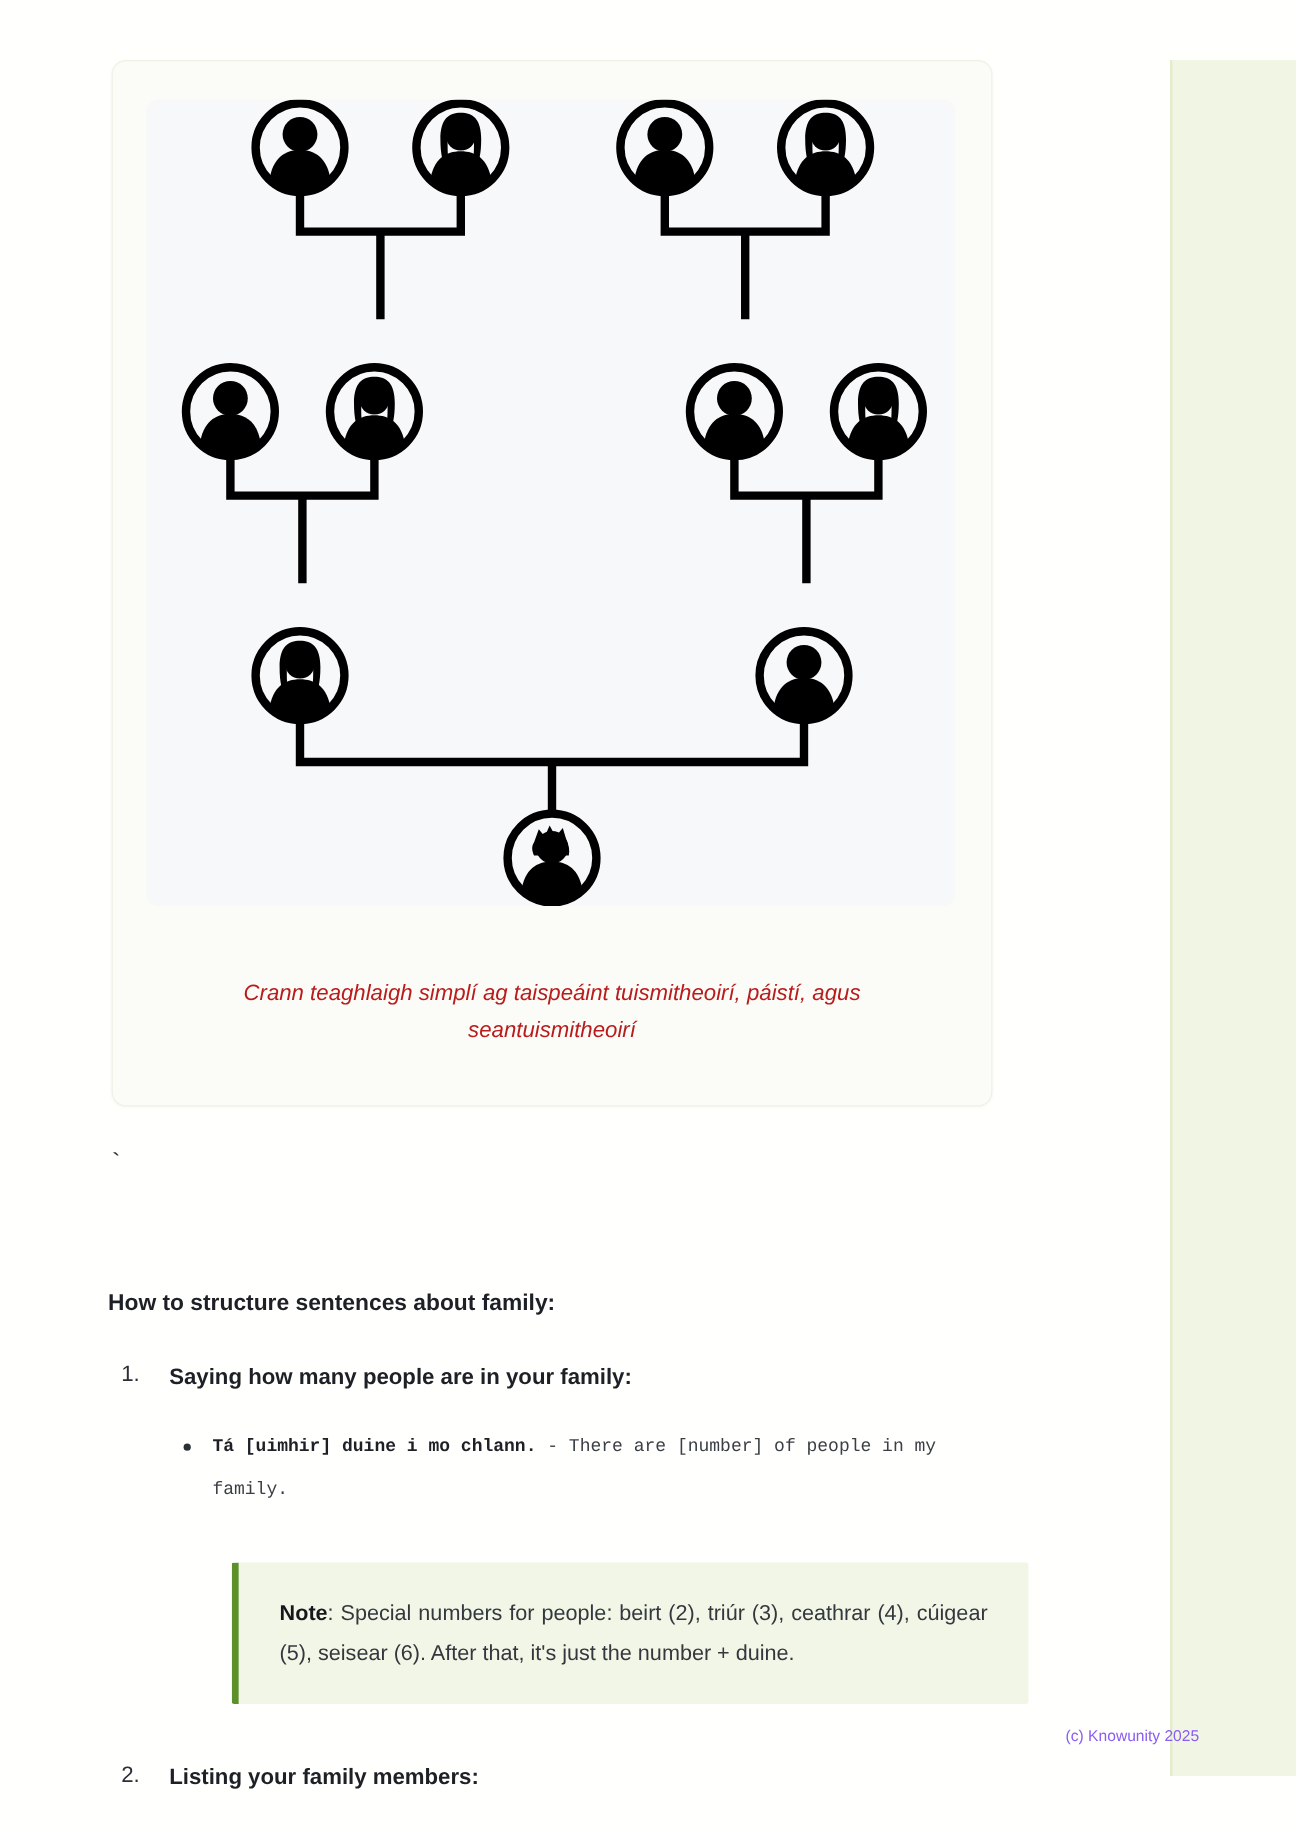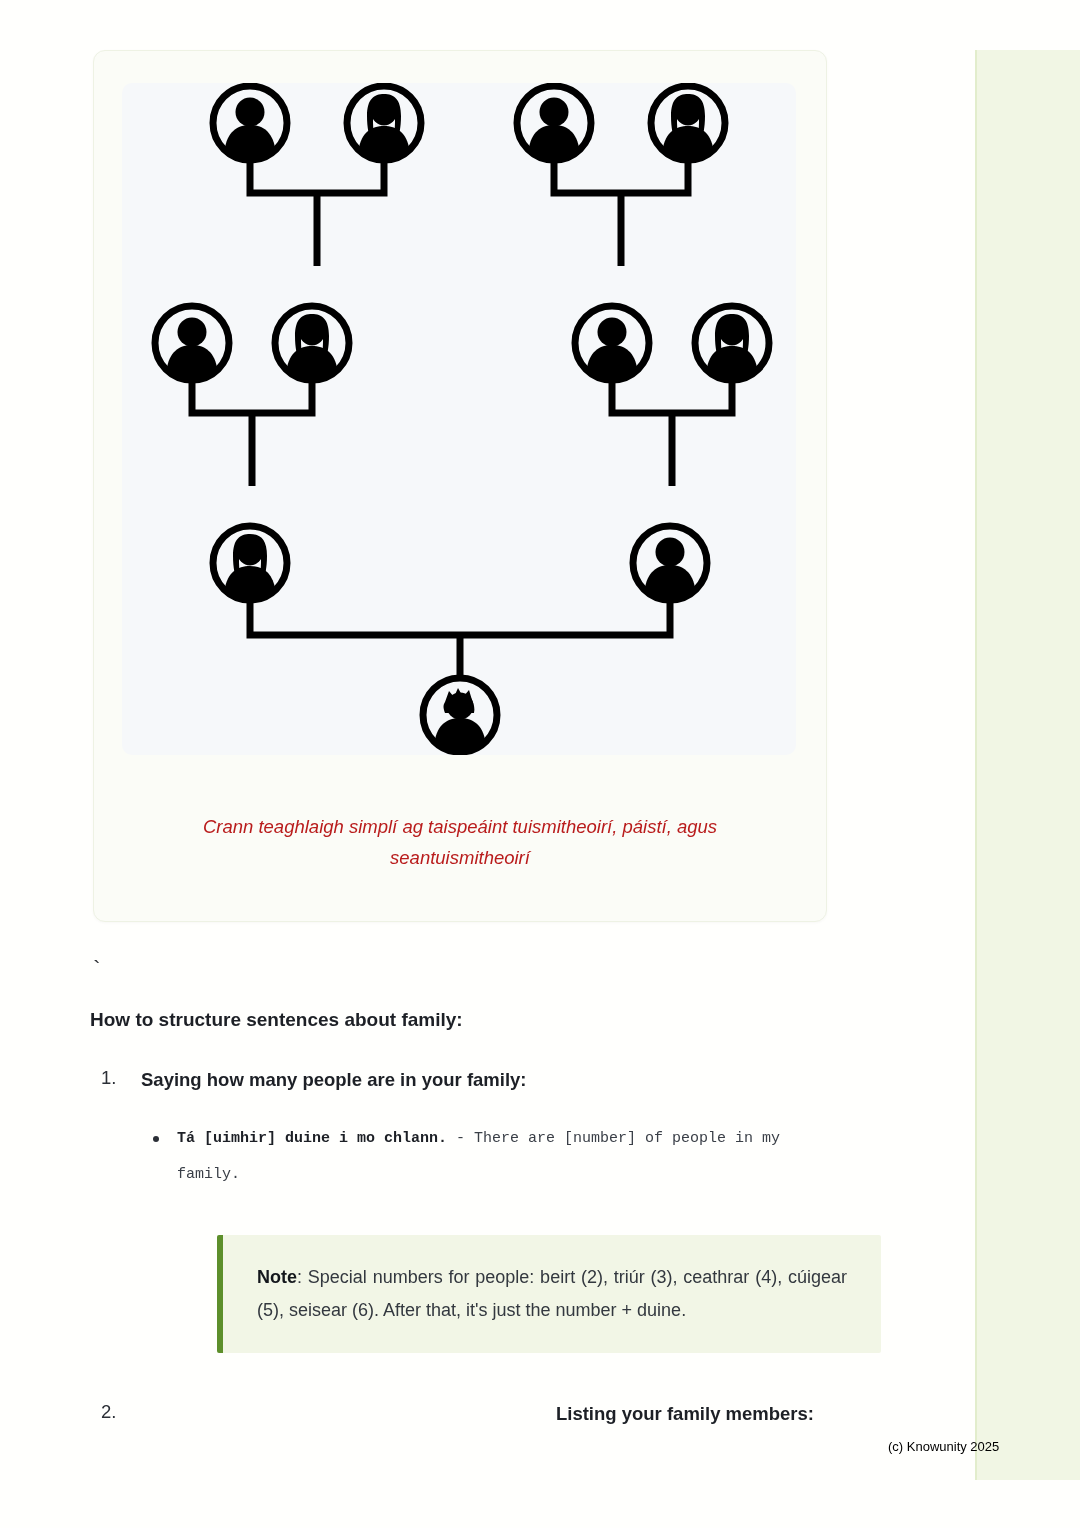--- a/index.html
+++ b/index.html
@@ -60,21 +60,21 @@
     left:90px;top:958px;
     font-size:22px;
     color:#2f3237;
     font-family:"Liberation Mono", monospace;
     z-index:2;
   }
 
   
   .prose{
     position:absolute;
-    left:90px;top:1007px;
+    left:90px;top:1074px;
     width:740px;
     z-index:2;
     color:#2b2f36;
   }
   .heading{
     font-size:19px;
     font-weight:bold;
     color:#1d2026;
     margin:0 0 34px 0;
     line-height:26px;
@@ -126,45 +126,45 @@
     position:absolute;
     left:-22px;top:15px;
     width:6px;height:6px;
     border-radius:50%;
     background:#2b2f36;
   }
   .b{font-weight:bold;color:#1d2026;}
 
   
   .note{
-    margin:42px 0 0 92px;
+    margin:42px 0 0 68px;
     width:664px;
     background:#f2f6e6;
     border-left:6px solid #5d8f2b;
     border-radius:2px;
     box-sizing:border-box;
     padding:26px 34px 26px 34px;
   }
   .note p{
     margin:0;
     font-size:18px;
     line-height:33px;
     color:#33383f;
     text-align:justify;
   }
   .note .b{font-weight:bold;color:#14171c;}
 
-  .step2-wrap{margin-top:48px;text-align:right;}
+  .step2-wrap{margin-top:48px;}
 
   
   .watermark{
     position:absolute;
     left:888px;top:1439px;
     font-size:13px;
-    color:#000000;
+    color:#8b5cf6;
     white-space:nowrap;
     z-index:3;
   }
 </style>
 </head>
 <body>
 
 <div class="edge-stripe"></div>
 
 <div class="figure-card">

